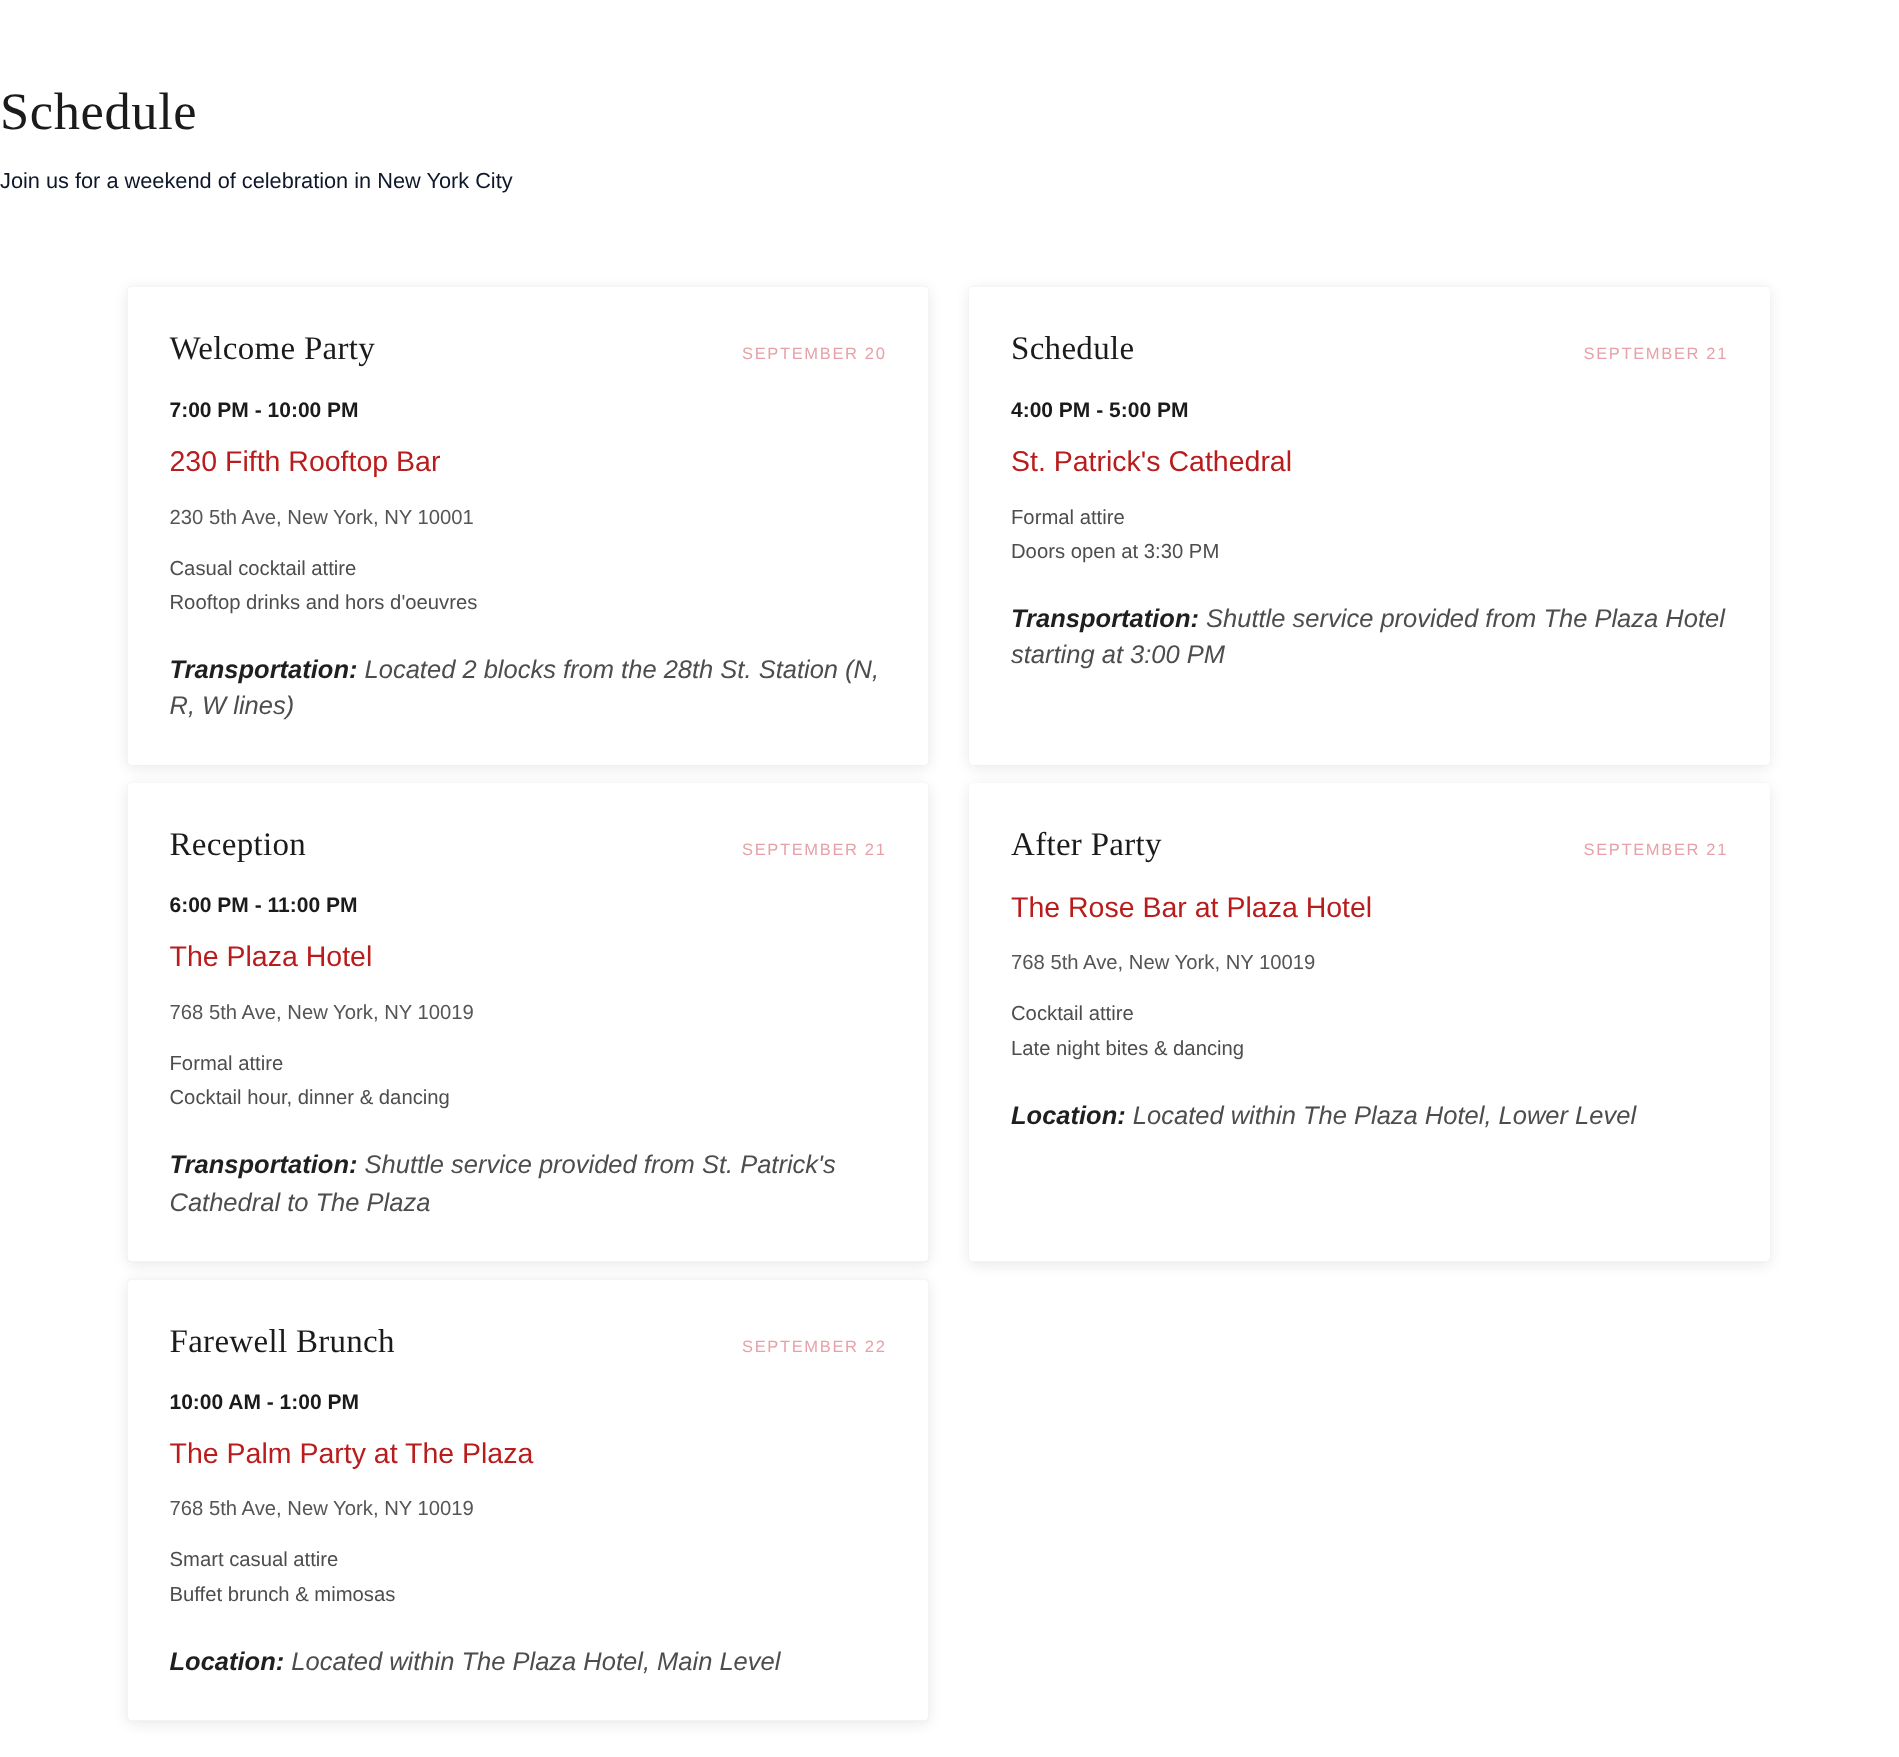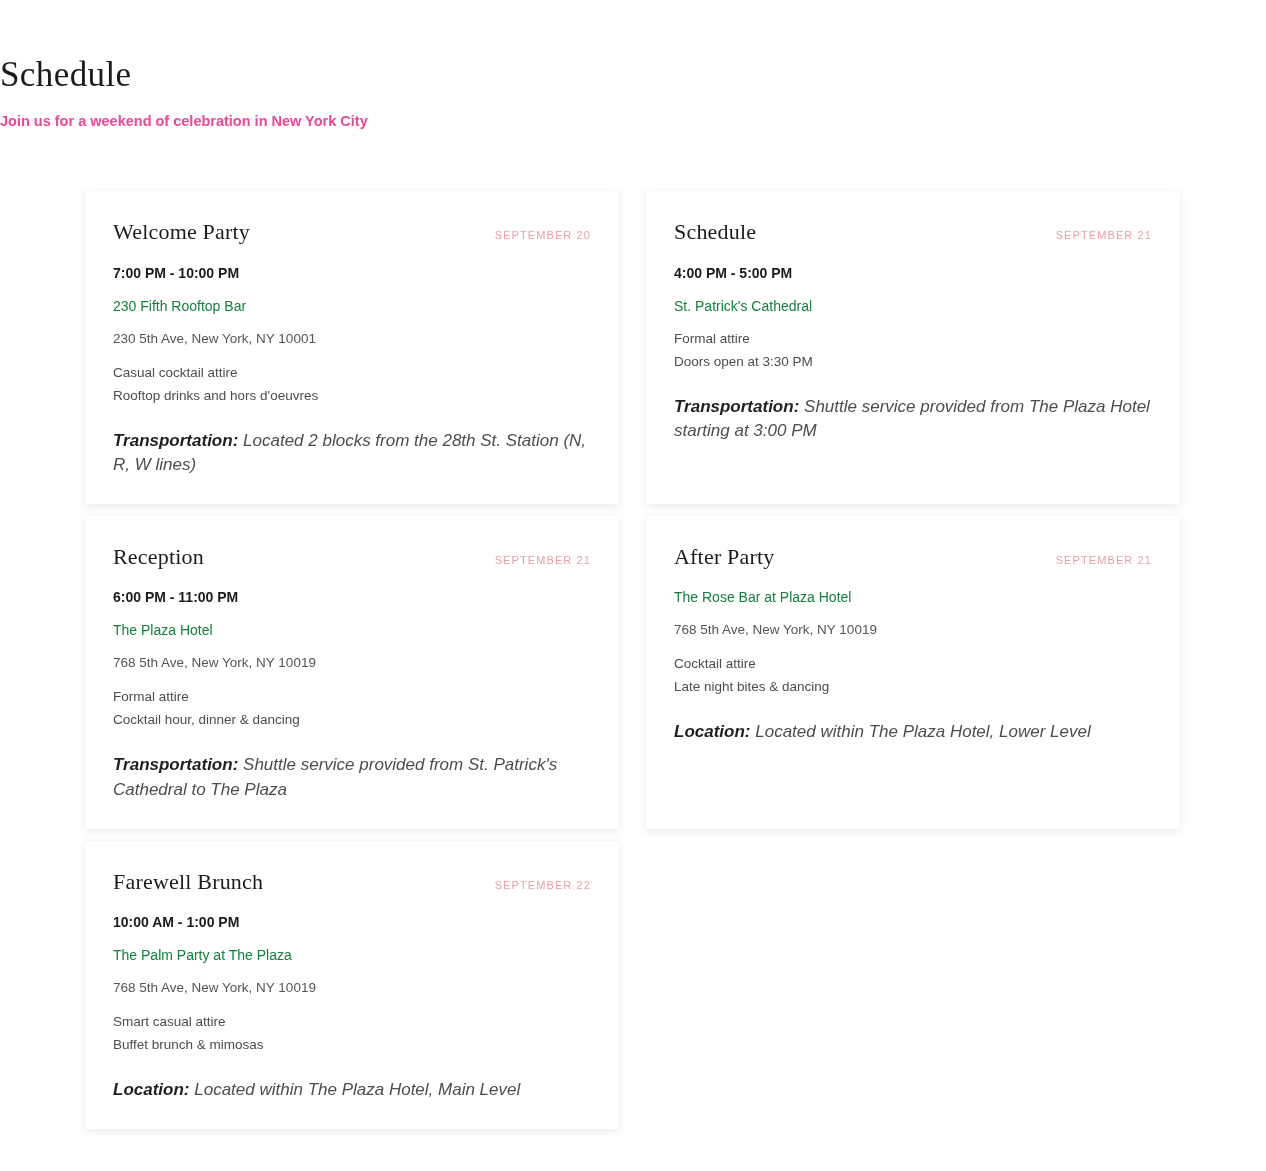--- a/index.html
+++ b/index.html
@@ -24,23 +24,23 @@
     font-family: "Liberation Serif", serif;
     font-size: 35px;
     font-weight: 400;
     color: #1b1b1b;
     letter-spacing: 0.4px;
     margin: 0 0 18px 0;
     line-height: 1.15;
   }
   .page-subtitle {
     font-size: 14.5px;
-    color: #ec4899;
+    color: #0f172a;
     margin: 0;
-    font-weight: 700;
+    font-weight: 400;
   }
   .cards-grid {
     width: 1096px;
     margin: 0 auto;
     display: flex;
     flex-wrap: wrap;
     gap: 12px 27px;
   }
   .event-card {
     width: 534px;
@@ -71,22 +71,22 @@
     white-space: nowrap;
     padding-left: 14px;
   }
   .event-time {
     font-size: 14px;
     font-weight: bold;
     color: #1b1b1b;
     margin-bottom: 17px;
   }
   .event-venue {
-    font-size: 14px;
-    color: #15803d;
+    font-size: 19px;
+    color: #b91c1c;
     margin-bottom: 17px;
   }
   .event-address {
     font-size: 13.5px;
     color: #555555;
     margin-bottom: 19px;
   }
   .event-detail {
     font-size: 13.5px;
     color: #4d4d4d;

